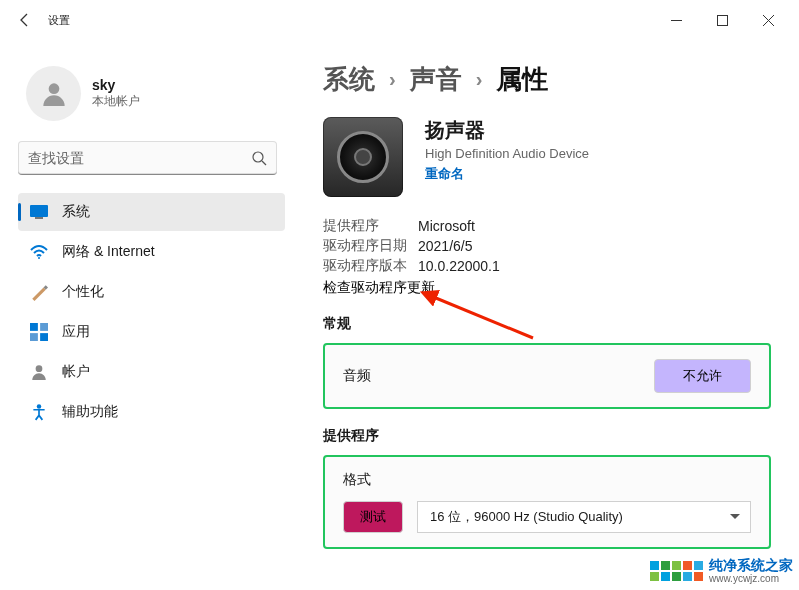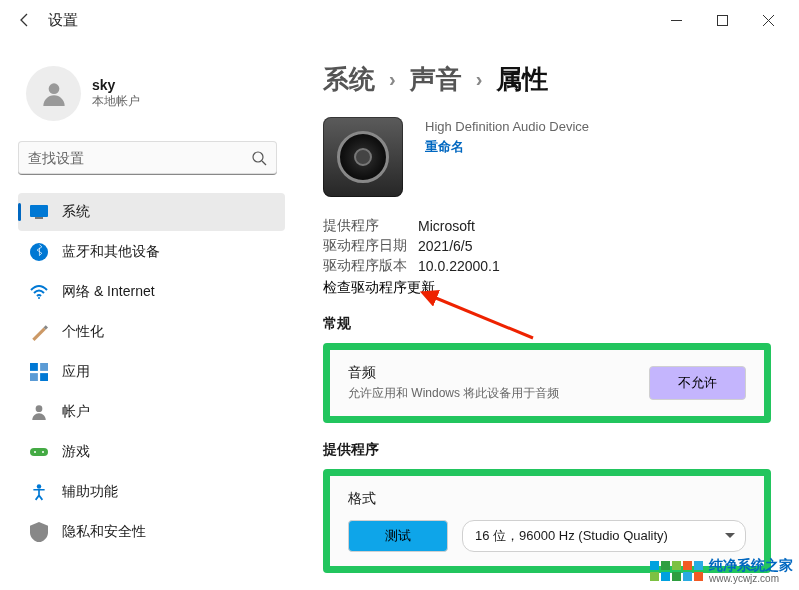--- a/index.html
+++ b/index.html
@@ -1,19 +1,19 @@
 <!DOCTYPE html>
 <html><head>
 <meta charset="utf-8">
 <style>
 * { box-sizing: border-box; margin: 0; padding: 0; }
 body { font-family: "Segoe UI", "Microsoft YaHei", sans-serif; font-size: 14px; color: #1a1a1a; background: #fff; width: 799px; height: 590px; overflow: hidden; position: relative; }
 .titlebar { height: 40px; display: flex; align-items: center; padding: 0 8px; }
 .back-btn { width: 32px; height: 32px; display: flex; align-items: center; justify-content: center; cursor: pointer; }
-.window-title { font-size: 15px; margin-left: 8px; color: #222; }
+.window-title { font-size: 11px; margin-left: 8px; color: #222; }
 .win-controls { margin-left: auto; display: flex; }
 .win-control { width: 46px; height: 32px; display: flex; align-items: center; justify-content: center; cursor: pointer; }
 .win-control svg { width: 11px; height: 11px; stroke: #333; stroke-width: 1; fill: none; }
 .content { display: flex; height: calc(100% - 40px); }
 .sidebar { width: 295px; padding: 18px 10px 0 18px; display: flex; flex-direction: column; }
 .user-block { display: flex; align-items: center; gap: 11px; padding: 8px 8px 18px; }
 .avatar { width: 55px; height: 55px; border-radius: 50%; background: #ededed; display: flex; align-items: center; justify-content: center; }
 .avatar svg { width: 32px; height: 32px; fill: #999; }
 .user-name { font-weight: 600; font-size: 14px; }
 .user-sub { font-size: 12px; color: #666; }
@@ -38,28 +38,28 @@
 .speaker::after { content:""; position:absolute; width:14px; height:14px; border-radius:50%; background:#444; top:50%; left:50%; transform:translate(-50%,-50%); border:2px solid #777;}
 .device-name { font-size: 20px; font-weight: 600; }
 .device-sub { font-size: 13px; color: #666; margin-top: 2px; }
 .link-text { color: #0067c0; cursor: pointer; font-size: 13px; margin-top: 4px; display: inline-block; font-weight: bold; }
 .info-row { display: flex; font-size: 14px; margin-bottom: 2px; align-items: center; }
 .info-label { width: 95px; color: #555; }
 .info-value { color: #222; }
 .info-block { margin-bottom: 4px; }
 .check-update { color: #000000; cursor: pointer; font-size: 14px; }
 .section-heading { font-weight: 600; font-size: 14px; margin: 18px 0 10px; }
-.card { border: 7px solid #22c55e; border-radius: 4px; padding: 14px 18px; display: flex; align-items: center; background: #fbfbfb; }
+.card { border: 2px solid #22c55e; border-radius: 4px; padding: 14px 18px; display: flex; align-items: center; background: #fbfbfb; }
 .card-text { flex: 1; }
 .card-title { font-size: 14px; }
 .card-sub { font-size: 12px; color: #666; margin-top: 3px; }
 .card-btn { border: 1px solid #d0d0d0; background: #c4b5fd; border-radius: 4px; padding: 7px 28px; cursor: pointer; font-size: 13px; }
 .card-row { display: flex; gap: 14px; align-items: center; }
-.test-btn { border: 1px solid #d0d0d0; background: #0ea5e9; border-radius: 4px; padding: 6px 36px; cursor: pointer; font-size: 13px; }
-.select-box { border: 1px solid #d0d0d0; background: #fff; border-radius: 12px; padding: 6px 30px 6px 12px; cursor: pointer; font-size: 13px; position: relative; flex: 1; min-width: 240px; }
+.test-btn { border: 1px solid #d0d0d0; background: #be185d; border-radius: 4px; padding: 6px 16px; cursor: pointer; font-size: 13px; }
+.select-box { border: 1px solid #d0d0d0; background: #fff; border-radius: 0; padding: 6px 30px 6px 12px; cursor: pointer; font-size: 13px; position: relative; flex: 1; min-width: 240px; }
 .select-box::after { content: ""; position: absolute; right: 10px; top: 50%; transform: translateY(-30%); border: 5px solid transparent; border-top-color: #555; }
 .arrow-anno { position: absolute; left: 423px; top: 268px; pointer-events: none; }
 .arrow-anno svg { overflow: visible; }
 .watermark { position: absolute; right: 6px; bottom: 6px; display: flex; align-items: center; gap: 6px; font-size: 14px; color: #0067c0; font-weight: 600; }
 .wm-squares { display: grid; grid-template-columns: repeat(5, 9px); grid-auto-rows: 9px; gap: 2px; }
 .wm-squares span { background: #2e9e3f; }
 .wm-squares span:nth-child(1){background:#00a1df}.wm-squares span:nth-child(2){background:#2e9e3f}.wm-squares span:nth-child(3){background:#7dc142}.wm-squares span:nth-child(4){background:#f15a24}.wm-squares span:nth-child(5){background:#29abe2}
 .wm-squares span:nth-child(6){background:#7dc142}.wm-squares span:nth-child(7){background:#00a1df}.wm-squares span:nth-child(8){background:#2e9e3f}.wm-squares span:nth-child(9){background:#29abe2}.wm-squares span:nth-child(10){background:#f15a24}
 .wm-sub { font-size: 10px; color: #666; font-weight: 400; display: block; margin-top: -2px; }
 </style>
@@ -118,29 +118,20 @@
         <span class="nav-icon">
             <svg viewBox="0 0 18 14">
               <rect x="0" y="0" width="18" height="12" rx="1" fill="#0078d4"></rect>
               <rect x="5" y="12" width="8" height="2" fill="#777"></rect>
             </svg>
           </span>
         <span class="nav-label">系统</span>
       </div>
       <div class="nav-item">
         <span class="nav-icon">
-            <svg viewBox="0 0 16 16">
-              <circle cx="8" cy="8" r="8" fill="#0078d4"></circle>
-              <path d="M8 3v10l3-3-6-4 6-4-3-3" stroke="#fff" stroke-width="1" fill="none" opacity=".9" transform="scale(.7) translate(4,3)"></path>
-            </svg>
-          </span>
-        <span class="nav-label">蓝牙和其他设备</span>
-      </div>
-      <div class="nav-item">
-        <span class="nav-icon">
             <svg viewBox="0 0 18 14">
               <path d="M1 5 Q9 -3 17 5 M4 8 Q9 3 14 8 M7 11 Q9 9 11 11" stroke="#0078d4" stroke-width="2" fill="none"></path>
               <circle cx="9" cy="13" r="1" fill="#0078d4"></circle>
             </svg>
           </span>
         <span class="nav-label">网络 &amp; Internet</span>
       </div>
       <div class="nav-item">
         <span class="nav-icon">
             <svg viewBox="0 0 16 16">
@@ -165,62 +156,45 @@
         <span class="nav-icon">
             <svg viewBox="0 0 16 16">
               <circle cx="8" cy="5" r="3" fill="#888"></circle>
               <path d="M2 15c0-3.3 2.7-6 6-6s6 2.7 6 6" fill="#888"></path>
             </svg>
           </span>
         <span class="nav-label">帐户</span>
       </div>
       <div class="nav-item">
         <span class="nav-icon">
-            <svg viewBox="0 0 18 12">
-              <rect x="0" y="2" width="18" height="8" rx="4" fill="#4a4"></rect>
-              <circle cx="5" cy="6" r="1" fill="#fff"></circle>
-              <circle cx="13" cy="6" r="1" fill="#fff"></circle>
-            </svg>
-          </span>
-        <span class="nav-label">游戏</span>
-      </div>
-      <div class="nav-item">
-        <span class="nav-icon">
             <svg viewBox="0 0 16 16">
               <circle cx="8" cy="3" r="2" fill="#0078d4"></circle>
               <path d="M3 6h10M8 6v5l-3 4M8 11l3 4" stroke="#0078d4" stroke-width="1.5" fill="none"></path>
             </svg>
           </span>
         <span class="nav-label">辅助功能</span>
-      </div>
-      <div class="nav-item">
-        <span class="nav-icon">
-            <svg viewBox="0 0 14 16">
-              <path d="M7 0 L14 3 V8 C14 12 11 15 7 16 C3 15 0 12 0 8 V3 Z" fill="#888"></path>
-            </svg>
-          </span>
-        <span class="nav-label">隐私和安全性</span>
       </div>
     </div>
   </div>
 
   <div class="main">
     <div class="breadcrumb">
       <span class="bc-link">系统</span>
       <span class="bc-sep">›</span>
       <span class="bc-link">声音</span>
       <span class="bc-sep">›</span>
       <span class="bc-current">属性</span>
     </div>
 
     <div class="device-block">
       <div class="device-icon">
           <div class="speaker"></div>
         </div>
       <div>
+        <div class="device-name">扬声器</div>
         <div class="device-sub">High Definition Audio Device</div>
         <span class="link-text">重命名</span>
       </div>
     </div>
 
     <div class="info-block">
       <div class="info-row">
           <span class="info-label">提供程序</span>
           <span class="info-value">Microsoft</span>
         </div>
@@ -232,21 +206,20 @@
           <span class="info-label">驱动程序版本</span>
           <span class="info-value">10.0.22000.1</span>
         </div>
     </div>
     <span class="check-update">检查驱动程序更新</span>
 
     <div class="section-heading">常规</div>
     <div class="card">
       <div class="card-text">
         <div class="card-title">音频</div>
-        <div class="card-sub">允许应用和 Windows 将此设备用于音频</div>
       </div>
       <button class="card-btn">不允许</button>
     </div>
 
     <div class="section-heading">提供程序</div>
     <div class="card" style="flex-direction:column; align-items:stretch; gap:12px;">
       <div class="card-title">格式</div>
       <div class="card-row">
         <button class="test-btn">测试</button>
         <div class="select-box">16 位，96000 Hz (Studio Quality)</div>

